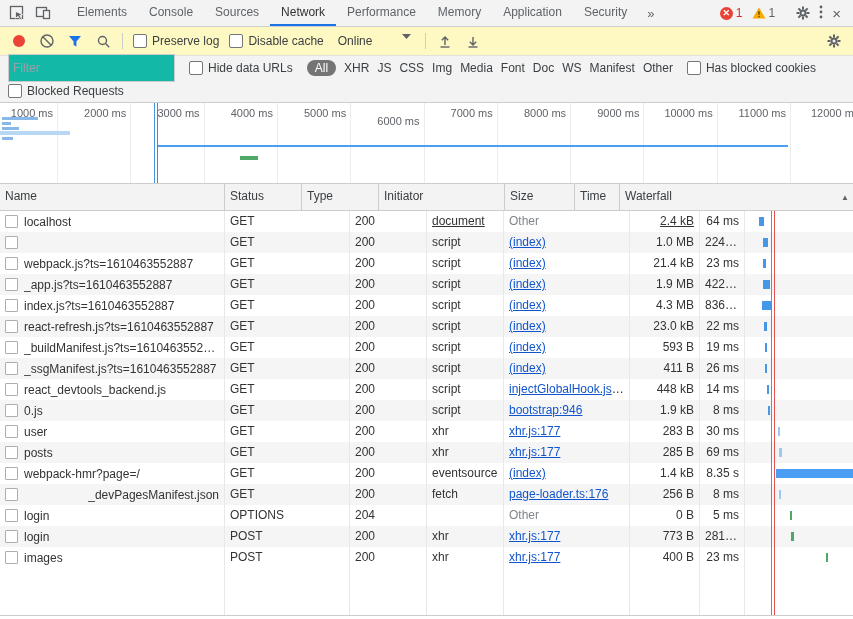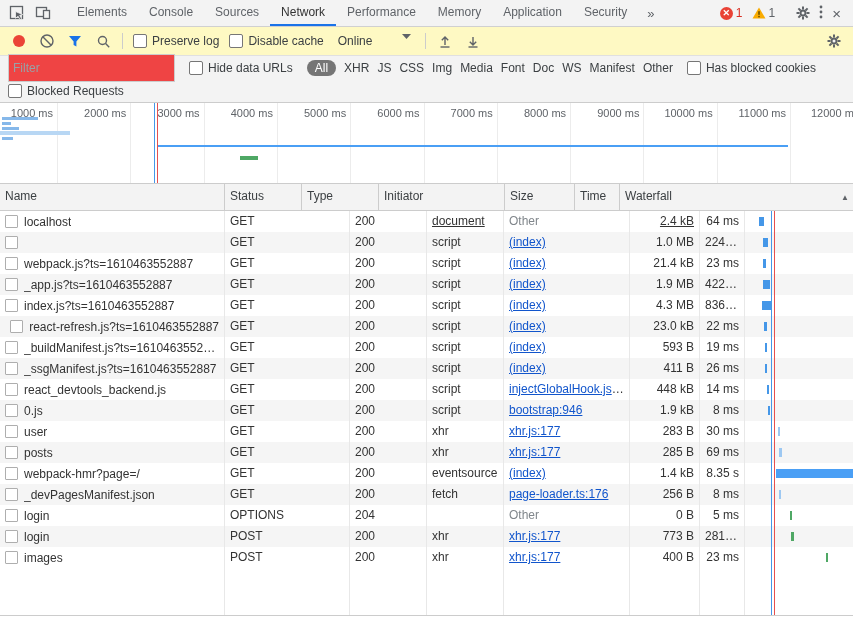--- a/index.html
+++ b/index.html
@@ -26,21 +26,21 @@
   .tool{display:flex;align-items:center;justify-content:center;width:18px;height:18px;flex:none;}
   .record{width:12px;height:12px;border-radius:50%;background:#eb4437;}
   .sep{width:1px;height:16px;background:#ccc;flex:none;}
   .chk{display:inline-flex;align-items:center;gap:5px;color:#3c4043;white-space:nowrap;}
   .checkbox{width:12px;height:12px;border:1px solid #767676;border-radius:2px;background:#fff;flex:none;}
   .throttle{display:inline-flex;align-items:flex-start;gap:30px;color:#3c4043;padding:2px 4px;}
   .spacer{flex:1;}
 
   
   .filter-row{height:24px;background:#f3f3f3;display:flex;align-items:center;gap:14px;padding:0 8px;}
-  .filter-input{width:157px;height:18px;border:1px solid #ccc;background:#ef4444;padding:4px 4px;color:#333;
+  .filter-input{width:157px;height:18px;border:1px solid #ccc;background:#14b8a6;padding:4px 4px;color:#333;
     font-family:"Liberation Sans",sans-serif;font-size:12px;}
   .filter-input::placeholder{color:#9aa0a6;}
   .type-filters{display:flex;align-items:center;gap:8px;}
   .tfilter{color:#3c4043;cursor:default;}
   .tfilter.active{background:#757575;color:#fff;border-radius:9px;padding:1px 8px;}
 
   
   .blocked-row{height:22px;background:#f3f3f3;display:flex;align-items:center;padding:0 8px;border-bottom:1px solid #ccc;}
 
   
@@ -251,21 +251,21 @@
       <div class="ov-tick" style="left: -19px;">1000 ms</div>
       <div class="ov-line" style="left: 130.3px;"></div>
       <div class="ov-tick" style="left: 54.3px;">2000 ms</div>
       <div class="ov-line" style="left: 203.6px;"></div>
       <div class="ov-tick" style="left: 127.6px;">3000 ms</div>
       <div class="ov-line" style="left: 276.9px;"></div>
       <div class="ov-tick" style="left: 200.9px;">4000 ms</div>
       <div class="ov-line" style="left: 350.2px;"></div>
       <div class="ov-tick" style="left: 274.2px;">5000 ms</div>
       <div class="ov-line" style="left: 423.5px;"></div>
-      <div class="ov-tick" style="left: 347.5px;">6000 ms</div>
+      <div class="ov-tick" style="left: 347.5px; margin-top: 8px;">6000 ms</div>
       <div class="ov-line" style="left: 496.8px;"></div>
       <div class="ov-tick" style="left: 420.8px;">7000 ms</div>
       <div class="ov-line" style="left: 570.1px;"></div>
       <div class="ov-tick" style="left: 494.1px;">8000 ms</div>
       <div class="ov-line" style="left: 643.4px;"></div>
       <div class="ov-tick" style="left: 567.4px;">9000 ms</div>
       <div class="ov-line" style="left: 716.7px;"></div>
       <div class="ov-tick" style="left: 640.7px;">10000 ms</div>
       <div class="ov-line" style="left: 790px;"></div>
       <div class="ov-tick" style="left: 714px;">11000 ms</div>
@@ -359,21 +359,21 @@
         <div class="cell" style="width: 77px;">200</div>
         <div class="cell" style="width: 77px;">script</div>
         <div class="cell" style="width: 126px;"><span class="link">(index)</span></div>
         <div class="cell right" style="width: 70px;">4.3 MB</div>
         <div class="cell right" style="width: 45px;">836 ms</div>
         <div class="cell wf-cell">
           <div class="wf-bar" style="left: 17px; width: 10px; background: rgb(69, 151, 232);"></div>
         </div>
       </div>
       <div class="trow alt">
-        <div class="cell name-cell" style="width: 225px; justify-content: flex-end;">
+        <div class="cell name-cell" style="width: 225px;">
           <span class="rowbox"></span>
           <span class="ntext">react-refresh.js?ts=1610463552887</span>
         </div>
         <div class="cell" style="width: 125px;">GET</div>
         <div class="cell" style="width: 77px;">200</div>
         <div class="cell" style="width: 77px;">script</div>
         <div class="cell" style="width: 126px;"><span class="link">(index)</span></div>
         <div class="cell right" style="width: 70px;">23.0 kB</div>
         <div class="cell right" style="width: 45px;">22 ms</div>
         <div class="cell wf-cell">
@@ -479,21 +479,21 @@
         <div class="cell" style="width: 77px;">200</div>
         <div class="cell" style="width: 77px;">eventsource</div>
         <div class="cell" style="width: 126px;"><span class="link">(index)</span></div>
         <div class="cell right" style="width: 70px;">1.4 kB</div>
         <div class="cell right" style="width: 45px;">8.35 s</div>
         <div class="cell wf-cell">
           <div class="wf-bar" style="left: 31px; width: 77px; background: rgb(74, 159, 245);"></div>
         </div>
       </div>
       <div class="trow alt">
-        <div class="cell name-cell" style="width: 225px;">
+        <div class="cell name-cell" style="width: 225px; justify-content: space-between;">
           <span class="rowbox"></span>
           <span class="ntext">_devPagesManifest.json</span>
         </div>
         <div class="cell" style="width: 125px;">GET</div>
         <div class="cell" style="width: 77px;">200</div>
         <div class="cell" style="width: 77px;">fetch</div>
         <div class="cell" style="width: 126px;"><span class="link">page-loader.ts:176</span></div>
         <div class="cell right" style="width: 70px;">256 B</div>
         <div class="cell right" style="width: 45px;">8 ms</div>
         <div class="cell wf-cell">

